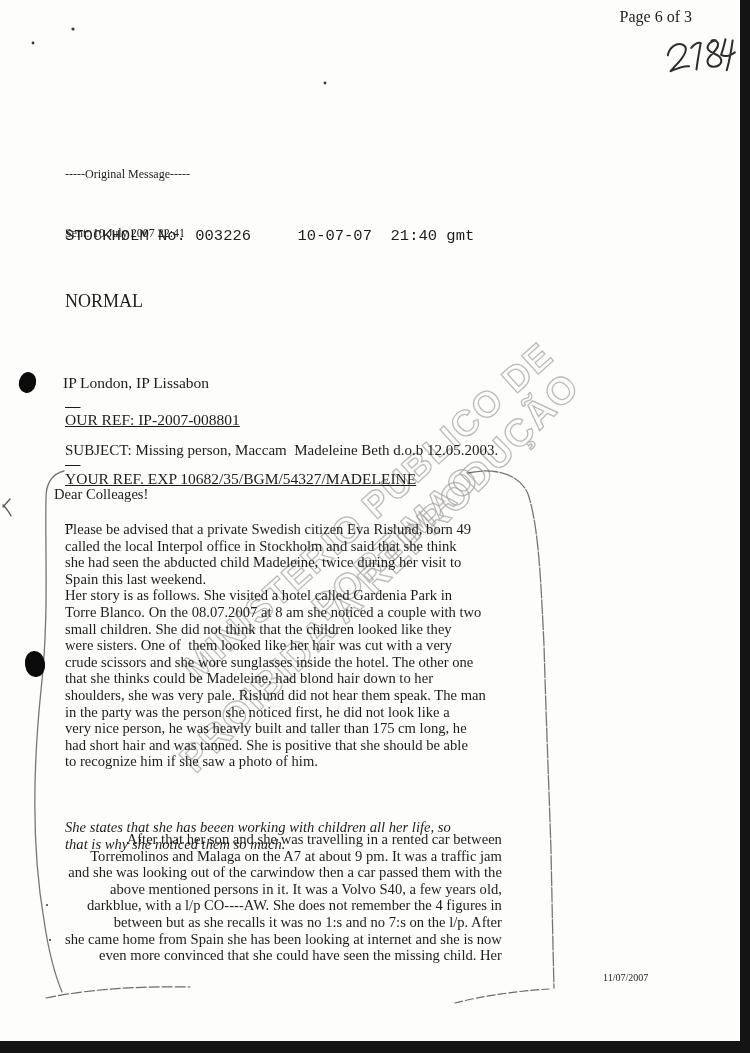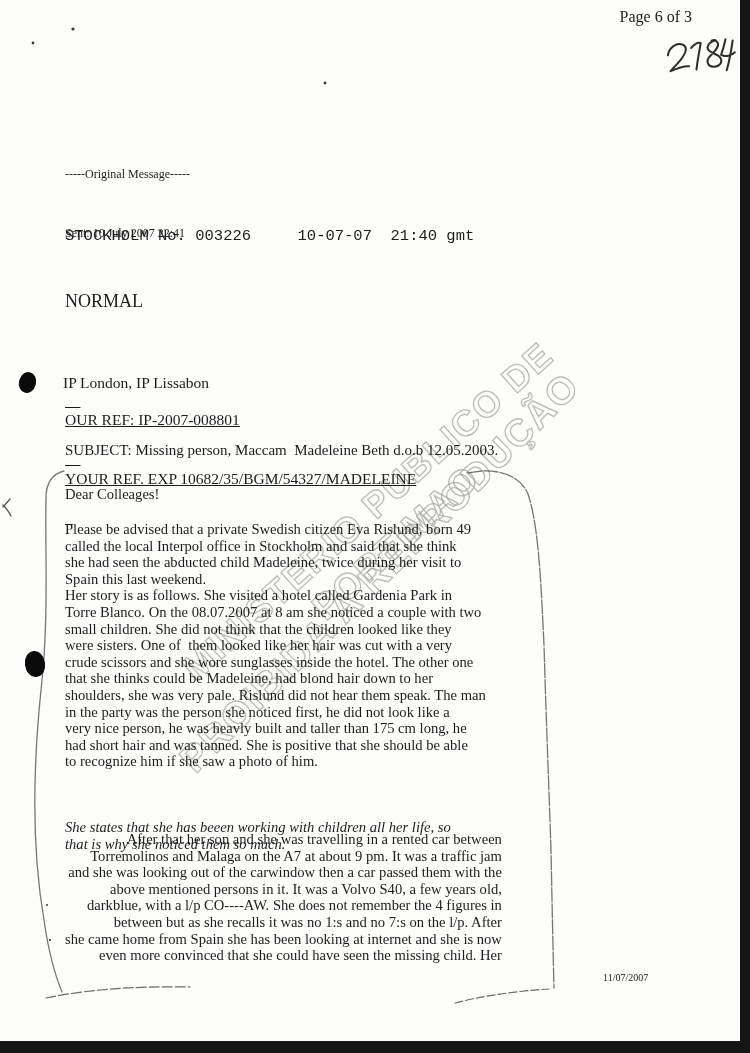--- a/index.html
+++ b/index.html
@@ -9,21 +9,21 @@
     font-family:"Liberation Serif", serif; color:#1c1c1c;
   }
   .abs{position:absolute; white-space:pre;}
   .page-label{top:8px; right:58px; font-size:16px; z-index:2;}
   .email-header{left:65px; top:126px; font-size:12px; line-height:19.5px; z-index:2;}
   .telex-line{left:65px; top:227px; font-size:15.5px; z-index:2;font-family:Liberation Mono, monospace;}
   .priority{left:65px; top:291px; font-size:18px; z-index:2;text-align:right;}
   .recipients{left:63px; top:330px; font-size:15.5px; z-index:2;margin-top:44px;}
   .refs{left:65px; top:371px; font-size:15.5px; line-height:19.5px; z-index:2;text-decoration:underline;}
   .subjectline{left:65px; top:426px; font-size:15px; z-index:2;margin-top:16px;}
-  .salutation{left:65px; top:486px; font-size:14.6px; z-index:2;}
+  .salutation{left:54px; top:486px; font-size:14.6px; z-index:2;}
   .para{left:65px; font-size:14.6px; line-height:16.6px; z-index:2;}
   .para1{top:521px;}
   .para2{top:819px;font-style:italic;}
   .para3{top:831px;text-align:right;}
   .footer-date{left:603px; top:972px; font-size:10px; z-index:2;}
   .wm{
     position:absolute; z-index:1; text-align:center;
     font-family:"Liberation Sans", sans-serif; font-weight:bold;
     color:transparent; -webkit-text-stroke:1.3px var(--wm-color,#a8a5a0);
     opacity:.75; pointer-events:none;

